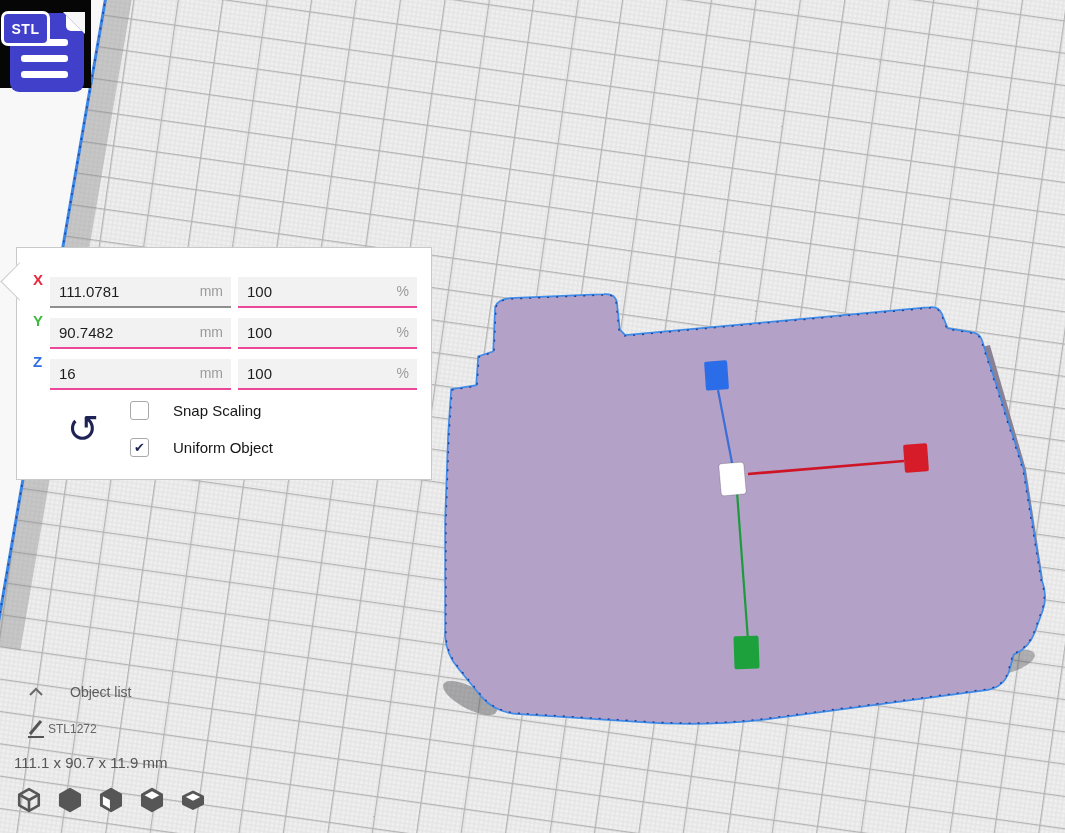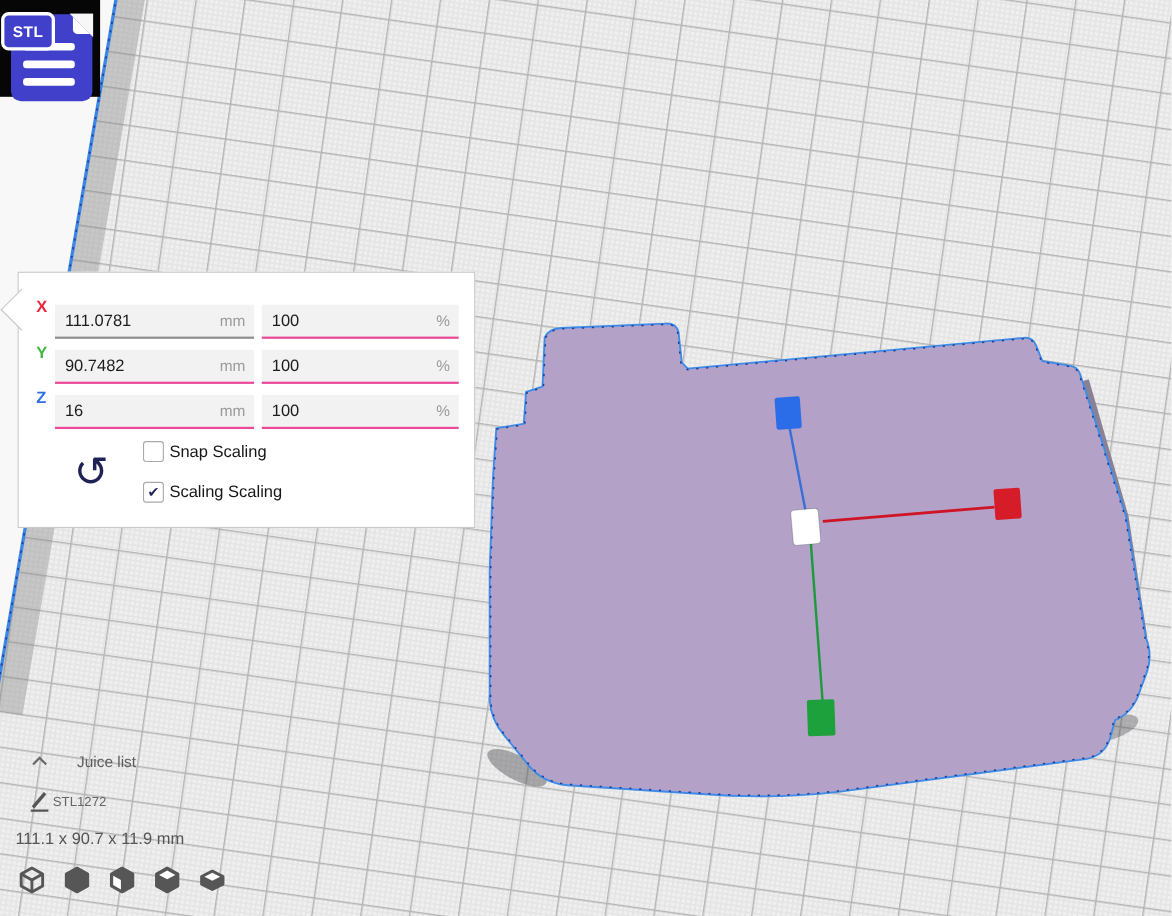--- a/index.html
+++ b/index.html
@@ -32,21 +32,21 @@
   .field{position:absolute;top:12px;height:31px;background:#f2f2f2;border-bottom:2px solid #ec4899;
          box-sizing:border-box;display:flex;align-items:center;}
   .field input{border:none;background:transparent;outline:none;font-family:"Liberation Sans",sans-serif;
                font-size:15px;color:#1d1d1d;width:100%;padding:0 6px 0 9px;}
   .field .unit{position:absolute;right:8px;top:6px;font-size:14px;color:#9b9b9b;text-align:center;}
   .f-mm{left:33px;width:181px;}
   .f-pc{left:221px;width:179px;}
   .reset-btn{position:absolute;left:44px;top:156px;width:44px;height:50px;border:none;background:transparent;
              color:#1f2255;font-size:38px;line-height:44px;cursor:pointer;padding:0;
              font-family:"DejaVu Sans",sans-serif;}
-  .chk-row{position:absolute;left:113px;height:20px;display:flex;align-items:center;gap:5px;}
+  .chk-row{position:absolute;left:113px;height:20px;display:flex;align-items:center;gap:24px;}
   .chk-box{width:19px;height:19px;border:1px solid #a9a9a9;border-radius:3px;background:#fff;
            display:flex;align-items:center;justify-content:center;font-size:13px;color:#1f2255;
            box-sizing:border-box;}
   .chk-label{font-size:15px;color:#161616;}
 
   
   .object-header{position:absolute;left:28px;top:684px;display:flex;align-items:center;gap:26px;
                  color:#5d5d5d;font-size:14px;}
   .object-item{position:absolute;left:26px;top:719px;display:flex;align-items:center;
                color:#666;font-size:12px;}
@@ -206,29 +206,29 @@
     </div>
 
     <button class="reset-btn">↺</button>
 
     <div class="chk-row" style="top:152px">
       <span class="chk-box"></span>
       <span class="chk-label">Snap Scaling</span>
     </div>
     <div class="chk-row" style="top:189px">
       <span class="chk-box">✔</span>
-      <span class="chk-label">Scaling Scaling</span>
+      <span class="chk-label">Uniform Object</span>
     </div>
   </div>
 
   <div class="object-header">
     <svg width="16" height="10" viewBox="0 0 16 10">
       <polyline points="2,8 8,2 14,8" fill="none" stroke="#6a6a6a" stroke-width="2"></polyline>
     </svg>
-    <span>Juice list</span>
+    <span>Object list</span>
   </div>
 
   <div class="object-item">
     <svg width="22" height="20" viewBox="0 0 22 20">
       <line x1="4" y1="15" x2="15" y2="2" stroke="#555" stroke-width="3"></line>
       <line x1="2" y1="18" x2="18" y2="18" stroke="#555" stroke-width="2"></line>
     </svg>
     <span>STL1272</span>
   </div>
 

